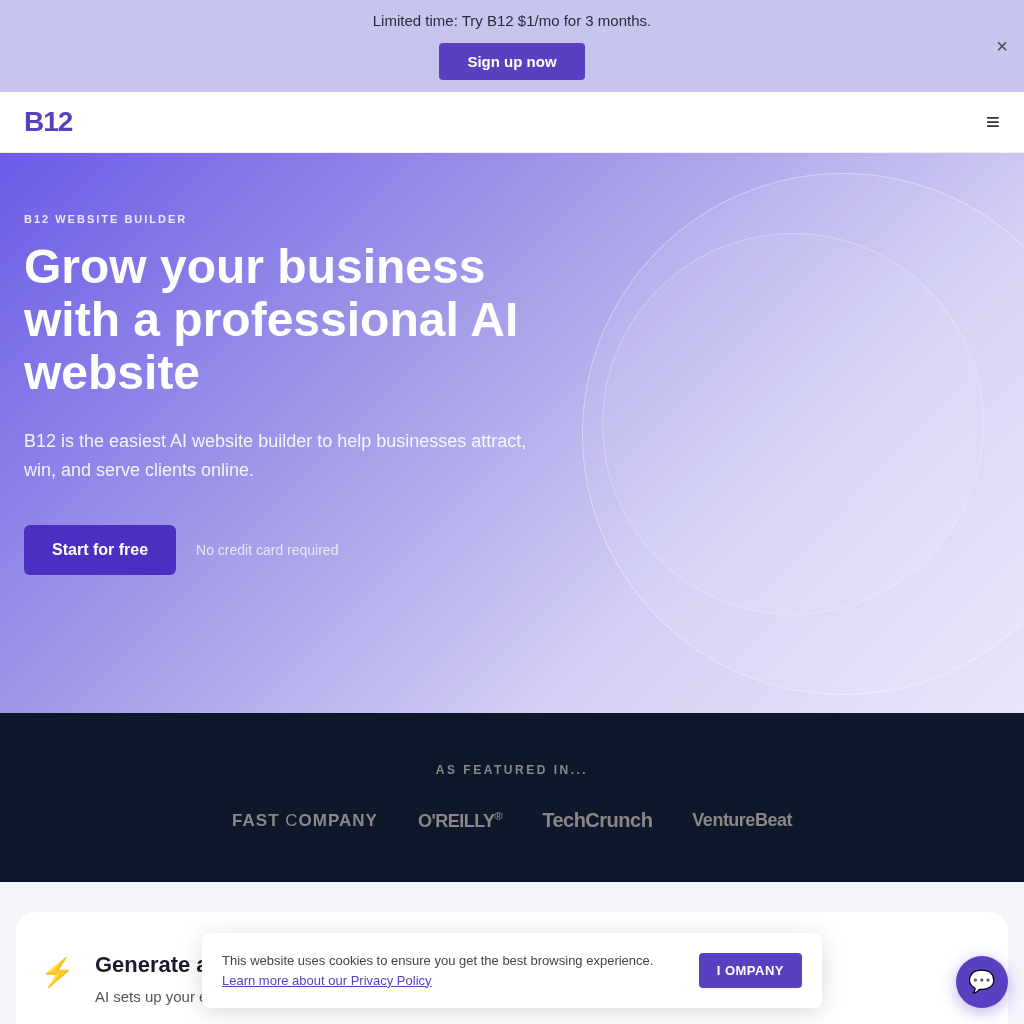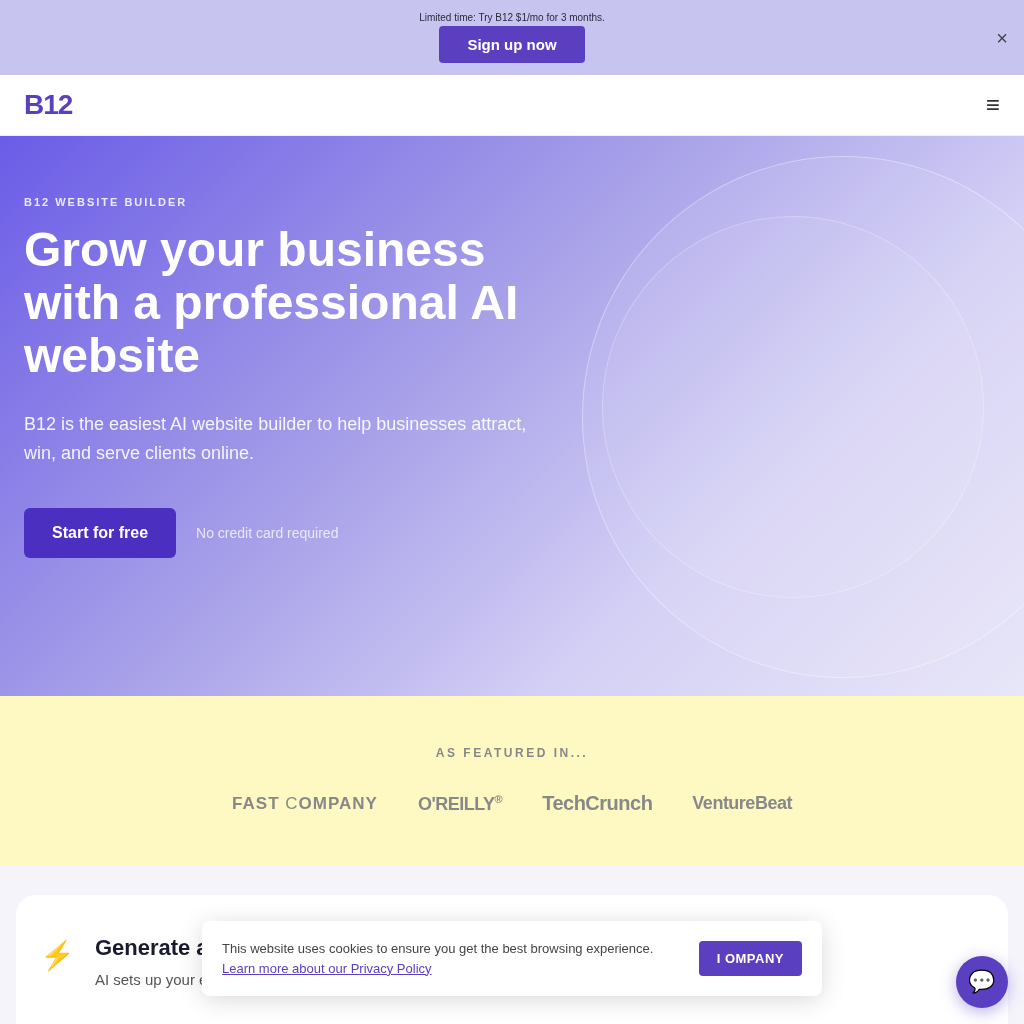--- a/index.html
+++ b/index.html
@@ -6,23 +6,23 @@
     body { font-family: -apple-system, BlinkMacSystemFont, 'Segoe UI', sans-serif; overflow-x: hidden; }
 
     
     #banner {
       background-color: #c8c4f0;
       text-align: center;
       padding: 12px 16px;
       position: relative;
     }
     #banner-text {
-      font-size: 10px;
+      font-size: 15px;
       color: #2a2a3e;
-      margin-bottom: 3px;
+      margin-bottom: 14px;
     }
     #banner-btn {
       background-color: #5a3fc0;
       color: #fff;
       border: none;
       padding: 10px 28px;
       border-radius: 4px;
       font-size: 15px;
       cursor: pointer;
       font-weight: 600;
@@ -132,21 +132,21 @@
       font-weight: 700;
       cursor: pointer;
     }
     #no-credit-card {
       font-size: 14px;
       color: rgba(255,255,255,0.75);
     }
 
     
     #featured-section {
-      background: #fef9c3;
+      background: #0f172a;
       padding: 50px 24px 50px 24px;
       text-align: center;
     }
     #featured-label {
       font-size: 12px;
       letter-spacing: 2.5px;
       color: #888;
       text-transform: uppercase;
       margin-bottom: 32px;
       font-weight: 600;
@@ -198,21 +198,21 @@
     }
     #card-desc {
       font-size: 15px;
       color: #555;
       line-height: 1.5;
     }
 
     
     #cookie-banner {
       position: fixed;
-      bottom: 28px;
+      bottom: 16px;
       left: 50%;
       transform: translateX(-50%);
       background: #fff;
       border-radius: 8px;
       box-shadow: 0 4px 24px rgba(0,0,0,0.15);
       padding: 18px 20px;
       max-width: 620px;
       width: calc(100% - 32px);
       display: flex;
       align-items: center;

